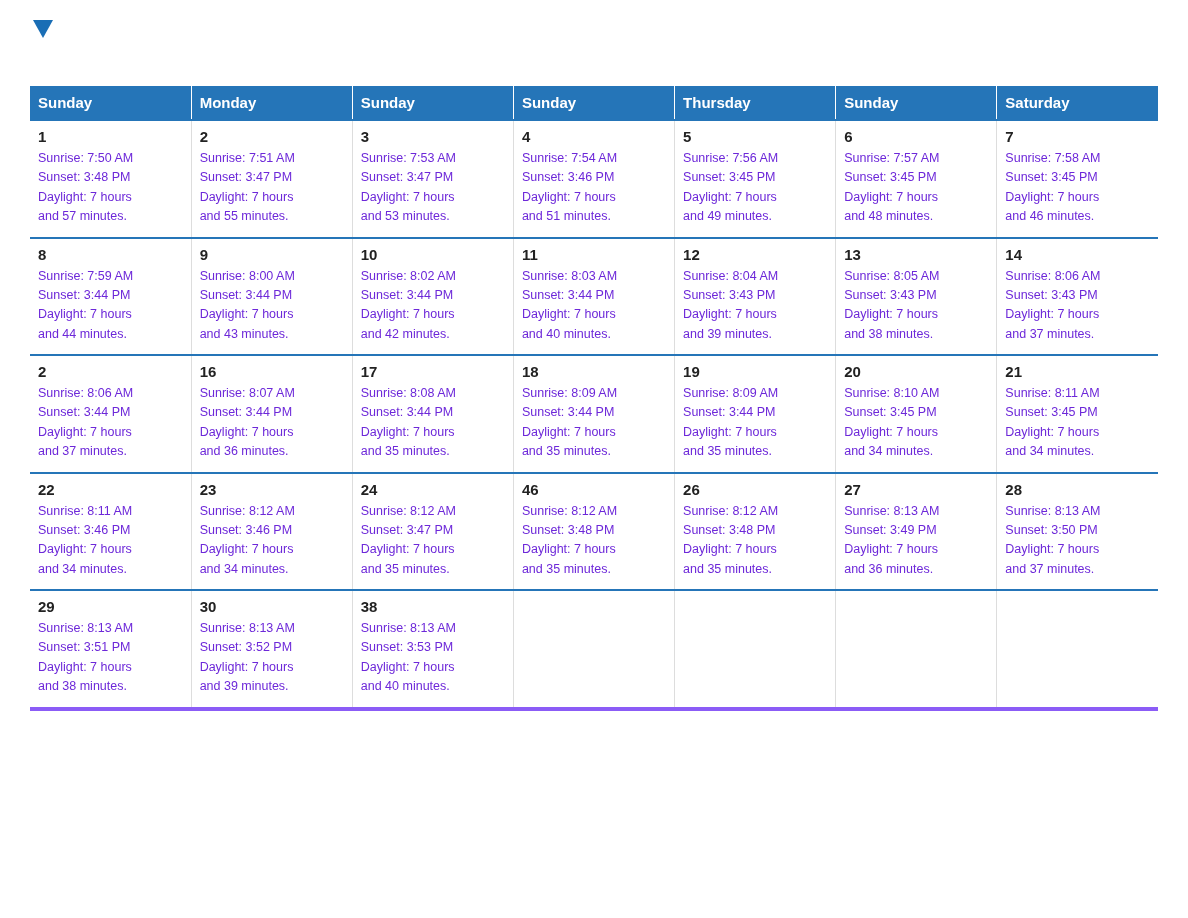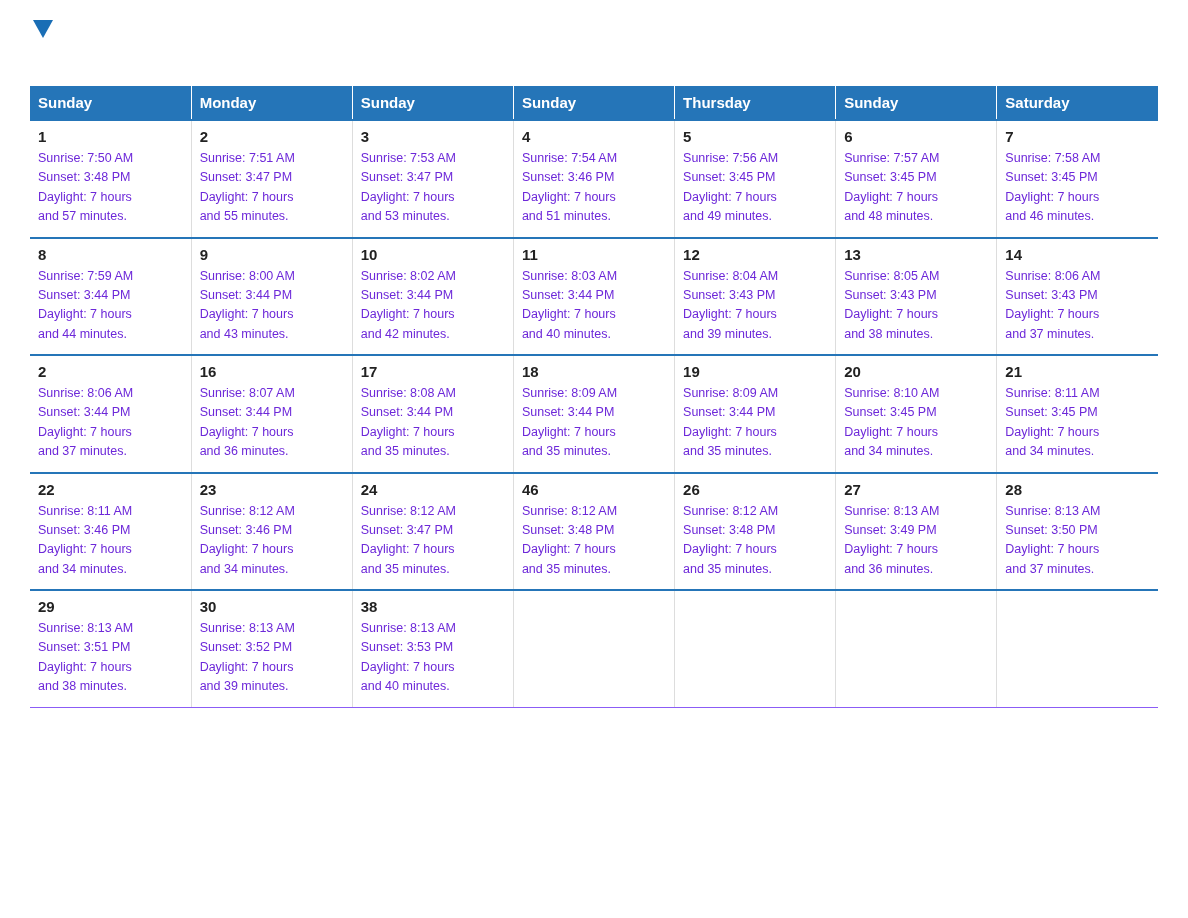--- a/index.html
+++ b/index.html
@@ -91,21 +91,21 @@
     }
     .day-info {
       font-size: 12.5px;
       color: #6d28d9;
       line-height: 1.55;
     }
     td.empty {
       background: #fff;
     }
     tbody tr:last-child td {
-      border-bottom: 1px solid #8b5cf6;
+      border-bottom: 4px solid #8b5cf6;
     }
   </style>
 </head>
 <body>
 
 <div class="header-area">
   <div class="logo">
     <div class="logo-text">
       <span class="logo-general"></span>
       <span class="logo-triangle"></span>

